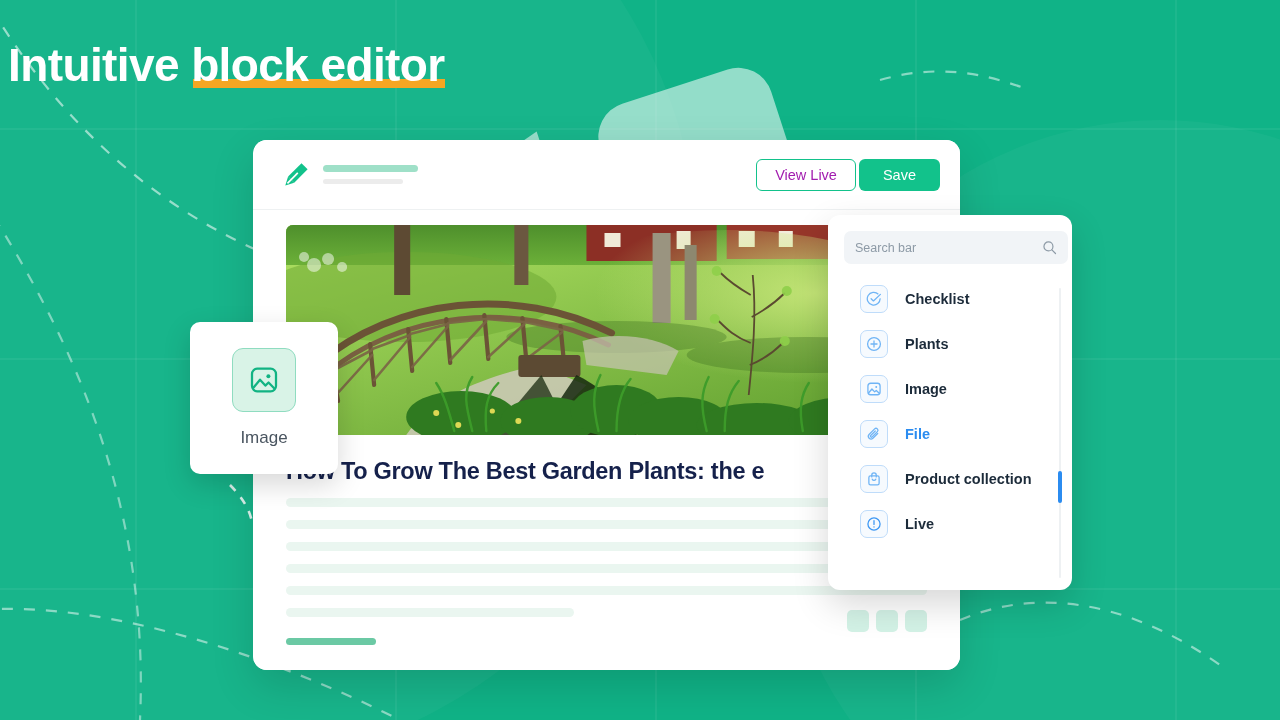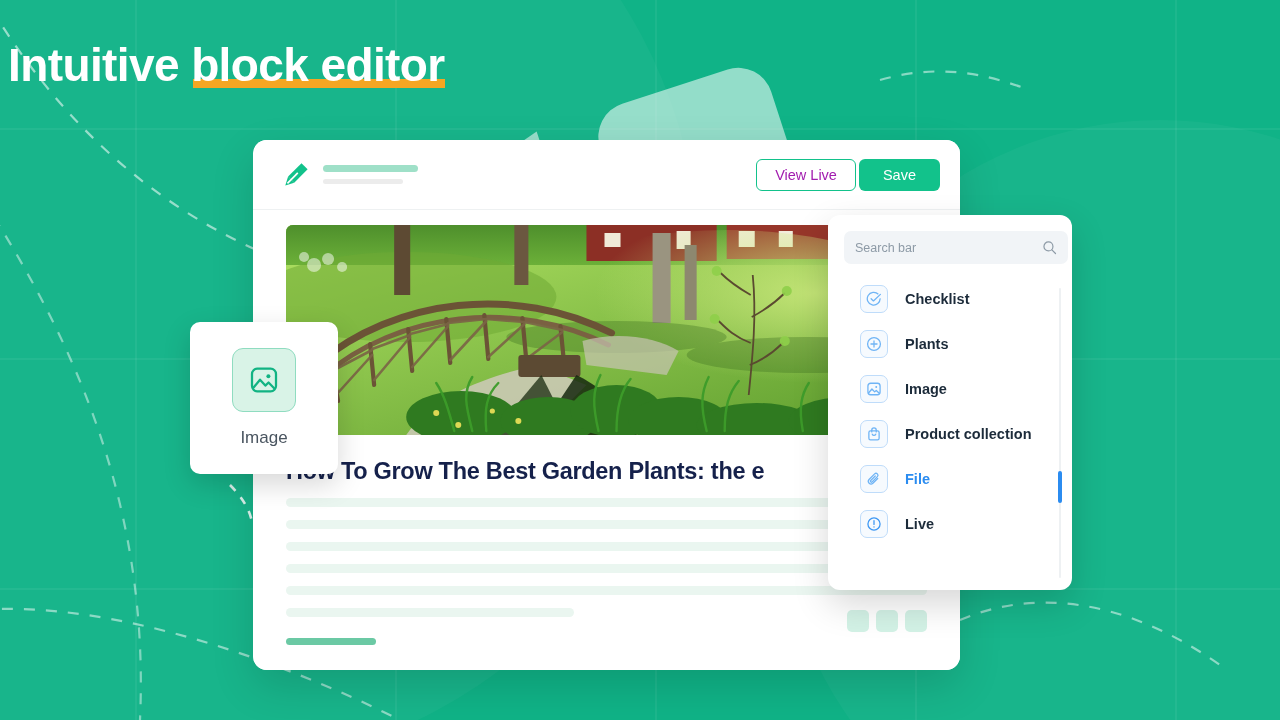--- a/index.html
+++ b/index.html
@@ -388,40 +388,40 @@
       <div class="block-tile">
         <svg width="16" height="16" viewBox="0 0 20 20" fill="none" stroke="#6fb4f5" stroke-width="1.6">
           <rect x="2.4" y="2.8" width="15.2" height="14.4" rx="3.4"></rect>
           <circle cx="12.8" cy="7.6" r="1.2" fill="#6fb4f5" stroke="none"></circle>
           <path d="M3.4 14.7 L7.4 10 L10.8 13.6 L12.8 11.8 L16.6 15.4" stroke-linecap="round" stroke-linejoin="round"></path>
         </svg>
       </div>
       <span class="block-label">Image</span>
     </div>
 
+    <div class="block-item active">
+      <div class="block-tile">
+        <svg width="16" height="16" viewBox="0 0 20 20" fill="none" stroke="#6fb4f5" stroke-width="1.6">
+          <path d="M14.6 9.4 L8.6 15.4 A3.4 3.4 0 0 1 3.8 10.6 L10.8 3.6 A2.4 2.4 0 0 1 14.2 7 L7.6 13.6 A1.2 1.2 0 0 1 5.9 11.9 L11.6 6.2" stroke-linecap="round" stroke-linejoin="round"></path>
+        </svg>
+      </div>
+      <span class="block-label">File</span>
+    </div>
+
     <div class="block-item">
       <div class="block-tile">
         <svg width="16" height="16" viewBox="0 0 20 20" fill="none" stroke="#6fb4f5" stroke-width="1.6">
           <rect x="3.6" y="6.2" width="12.8" height="11.2" rx="2"></rect>
           <path d="M7.2 7.4 V5.2 A2.8 2.8 0 0 1 12.8 5.2 V7.4" stroke-linecap="round"></path>
           <path d="M7.8 10.2 A2.4 2.4 0 0 0 12.2 10.2" stroke-linecap="round"></path>
         </svg>
       </div>
       <span class="block-label">Product collection</span>
     </div>
 
-    <div class="block-item active">
-      <div class="block-tile">
-        <svg width="16" height="16" viewBox="0 0 20 20" fill="none" stroke="#6fb4f5" stroke-width="1.6">
-          <path d="M14.6 9.4 L8.6 15.4 A3.4 3.4 0 0 1 3.8 10.6 L10.8 3.6 A2.4 2.4 0 0 1 14.2 7 L7.6 13.6 A1.2 1.2 0 0 1 5.9 11.9 L11.6 6.2" stroke-linecap="round" stroke-linejoin="round"></path>
-        </svg>
-      </div>
-      <span class="block-label">File</span>
-    </div>
-
 
     <div class="block-item">
       <div class="block-tile">
         <svg width="16" height="16" viewBox="0 0 20 20" fill="none" stroke="#3c97f3" stroke-width="1.6">
           <circle cx="10" cy="10" r="7.6"></circle>
           <path d="M10 5.8 V10.6" stroke-linecap="round"></path>
           <circle cx="10" cy="13.6" r="0.9" fill="#3c97f3" stroke="none"></circle>
         </svg>
       </div>
       <span class="block-label">Live</span>

